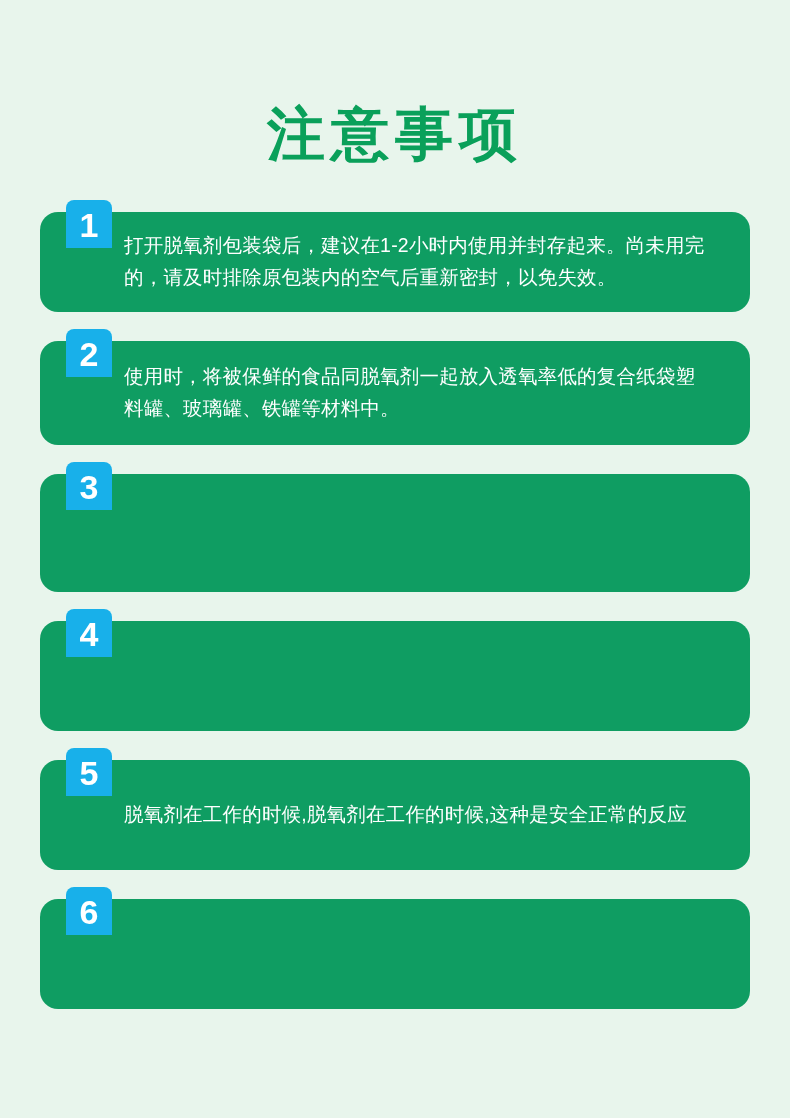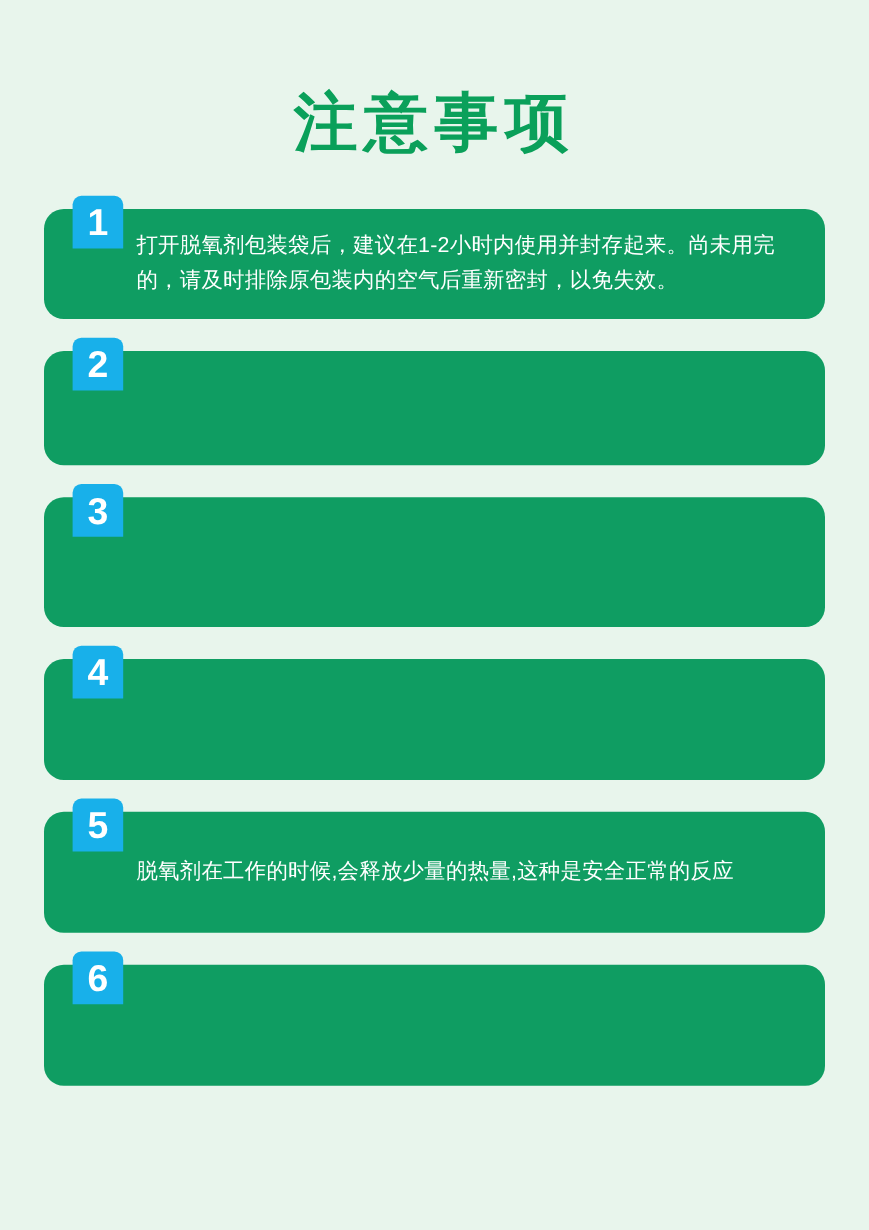--- a/index.html
+++ b/index.html
@@ -19,21 +19,21 @@
     height: 1118px;
     background: #e8f5ec;
     box-sizing: border-box;
   }
   .page-title {
     text-align: center;
     color: #0aa05a;
     font-size: 58px;
     font-weight: bold;
     letter-spacing: 6px;
-    padding-top: 80px;
+    padding-top: 102px;
     margin: 0;
     line-height: 1.1;
     font-family: "Liberation Sans", "DejaVu Sans", sans-serif;
   }
   .items {
     margin-top: 46px;
     padding: 0 40px;
     box-sizing: border-box;
   }
   .item {
@@ -88,33 +88,34 @@
 
   <div class="items">
 
     <div class="item item-1">
       <div class="tab">1</div>
       <div class="item-text">打开脱氧剂包装袋后，建议在1-2小时内使用并封存起来。尚未用完的，请及时排除原包装内的空气后重新密封，以免失效。</div>
     </div>
 
     <div class="item item-2">
       <div class="tab">2</div>
+      <div class="item-text">使用时，将被保鲜的食品同脱氧剂一起放入透氧率低的复合纸袋塑料罐、玻璃罐、铁罐等材料中。</div>
     </div>
 
     <div class="item item-3">
       <div class="tab">3</div>
     </div>
 
     <div class="item item-4">
       <div class="tab">4</div>
     </div>
 
     <div class="item item-5">
       <div class="tab">5</div>
-      <div class="item-text">脱氧剂在工作的时候,会释放少量的热量,这种是安全正常的反应</div>
+      <div class="item-text">脱氧剂在工作的时候,脱氧剂在工作的时候,这种是安全正常的反应</div>
     </div>
 
     <div class="item item-6">
       <div class="tab">6</div>
     </div>
 
   </div>
 </div>
 
 </body></html>

